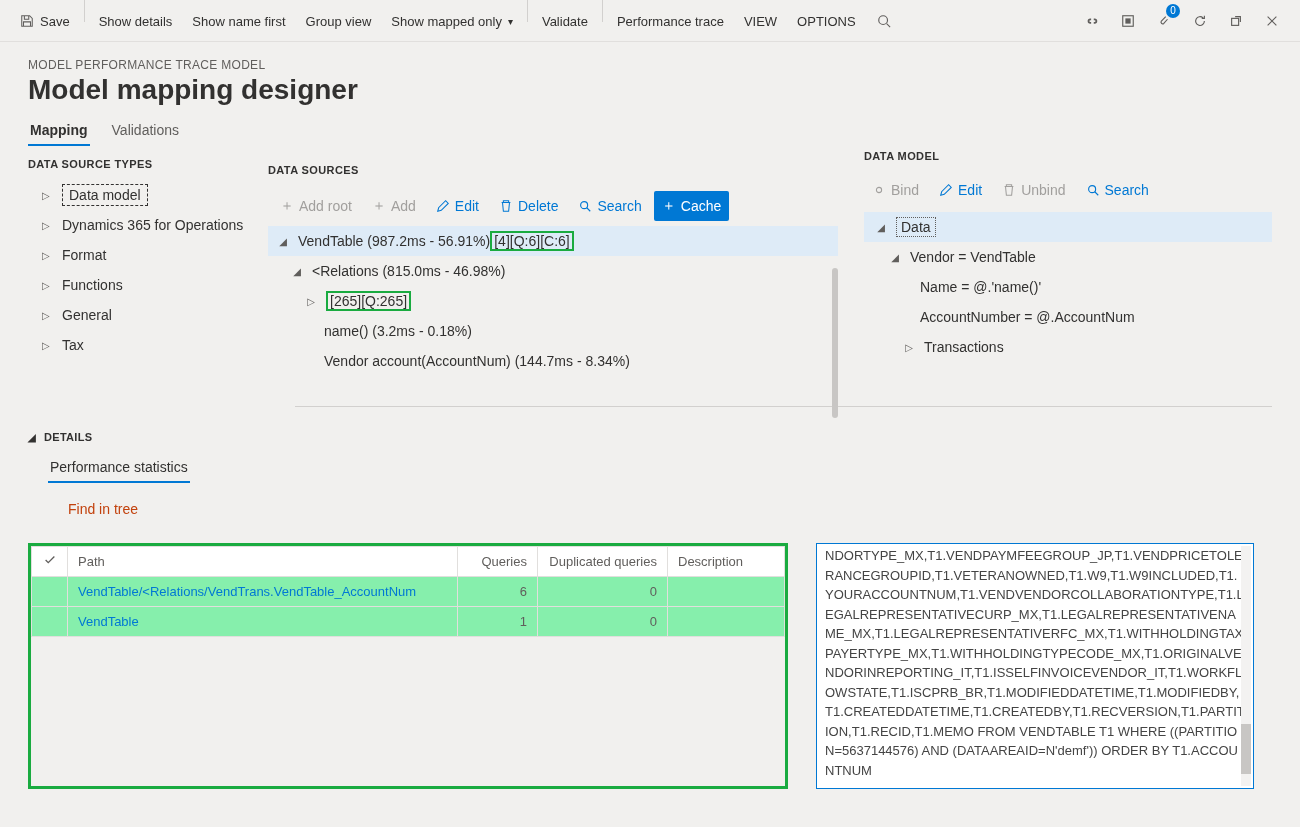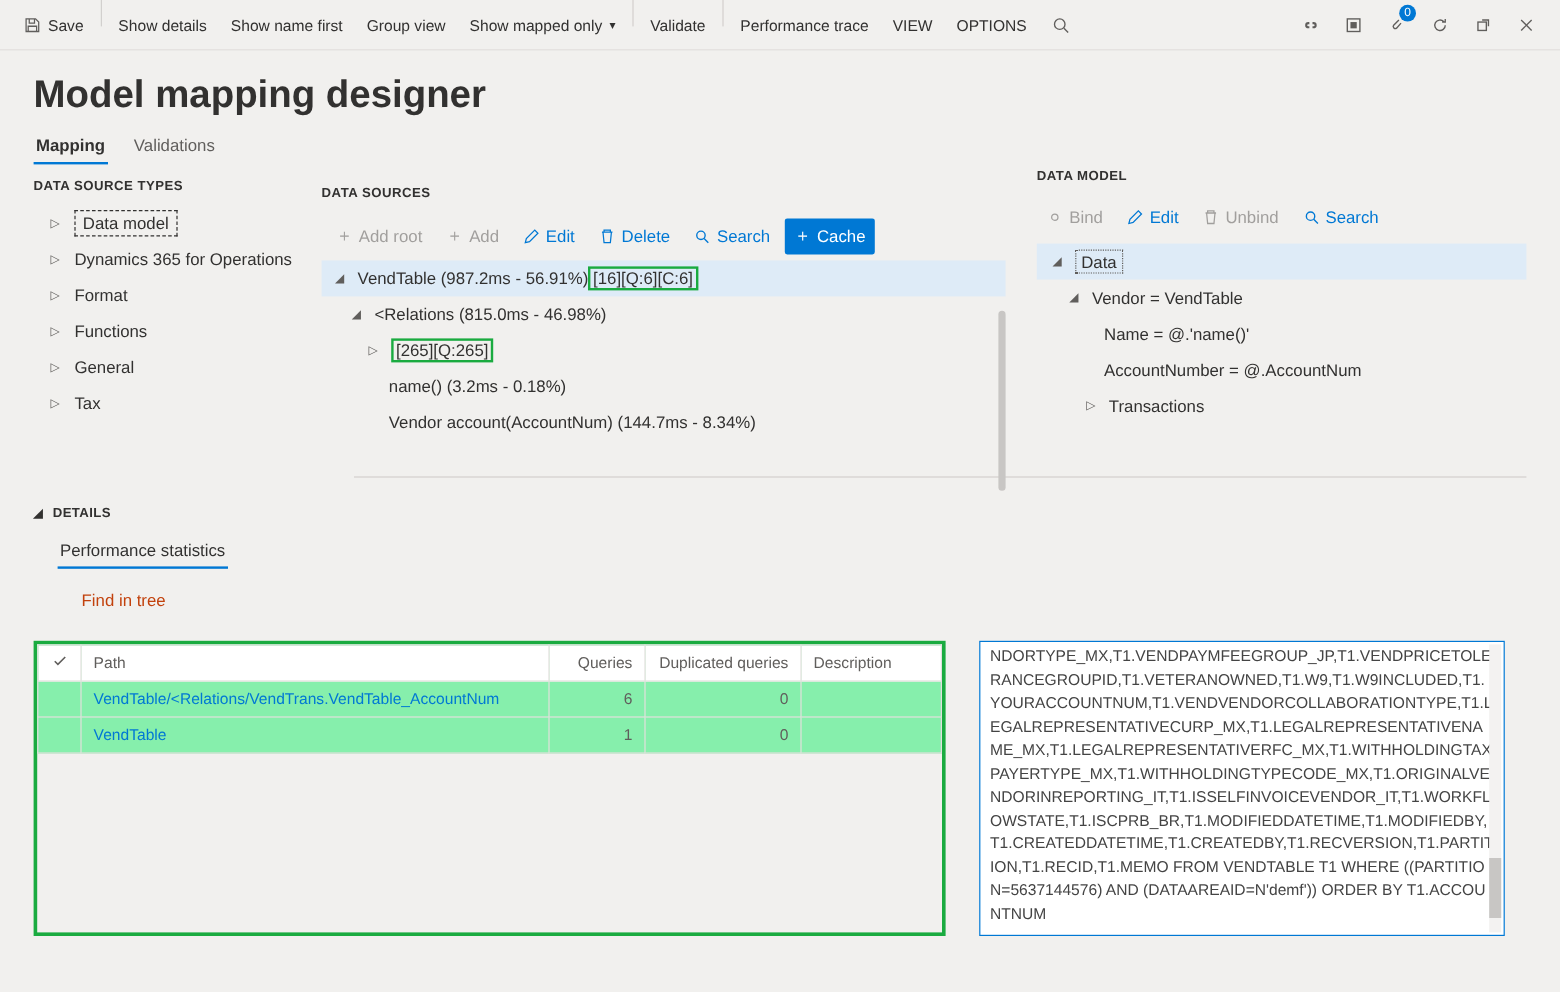--- a/index.html
+++ b/index.html
@@ -63,21 +63,21 @@
   
   .page-header {
     padding: 16px 28px 0 28px;
   }
   .breadcrumb {
     font-size: 12px;
     color: #605e5c;
     letter-spacing: 0.3px;
   }
   .page-title {
-    font-size: 32px;
+    font-size: 28px;
     font-weight: 600;
     margin: 2px 0 10px 0;
   }
   
   .main-row {
     display: flex;
     padding: 0 28px;
     gap: 0;
   }
   .col-left {
@@ -372,20 +372,21 @@
   </div>
   <div class="iconbtn">
     <svg class="icon" viewBox="0 0 16 16">
         <line x1="3" y1="3" x2="13" y2="13" stroke="#605e5c" stroke-width="1.3"></line>
         <line x1="13" y1="3" x2="3" y2="13" stroke="#605e5c" stroke-width="1.3"></line>
       </svg>
   </div>
 </div>
 
 <div class="page-header">
+  <div class="breadcrumb">MODEL PERFORMANCE TRACE MODEL</div>
   <div class="page-title">Model mapping designer</div>
 </div>
 
 <div class="main-row">
 
   <div class="col-left">
     <div class="tab-strip">
       <div class="tab active"><span>Mapping</span></div>
       <div class="tab"><span>Validations</span></div>
     </div>
@@ -456,21 +457,21 @@
         </div>
     </div>
 
     <div class="mid-tree">
       <div class="scroll-stub"></div>
 
       <div class="row sel">
         <span class="tcaret">◢</span>
         <span class="ind" style="width:8px"></span>
         <span>VendTable (987.2ms - 56.91%)</span>
-        <span class="green-box">[16][Q:6][C:6]</span>
+        <span class="green-box">[4][Q:6][C:6]</span>
       </div>
       <div class="row">
         <span class="ind" style="width:14px"></span>
         <span class="tcaret">◢</span>
         <span class="ind" style="width:8px"></span>
         <span>&lt;Relations (815.0ms - 46.98%)</span>
       </div>
       <div class="row">
         <span class="ind" style="width:28px"></span>
         <span class="tcaret">▷</span>

